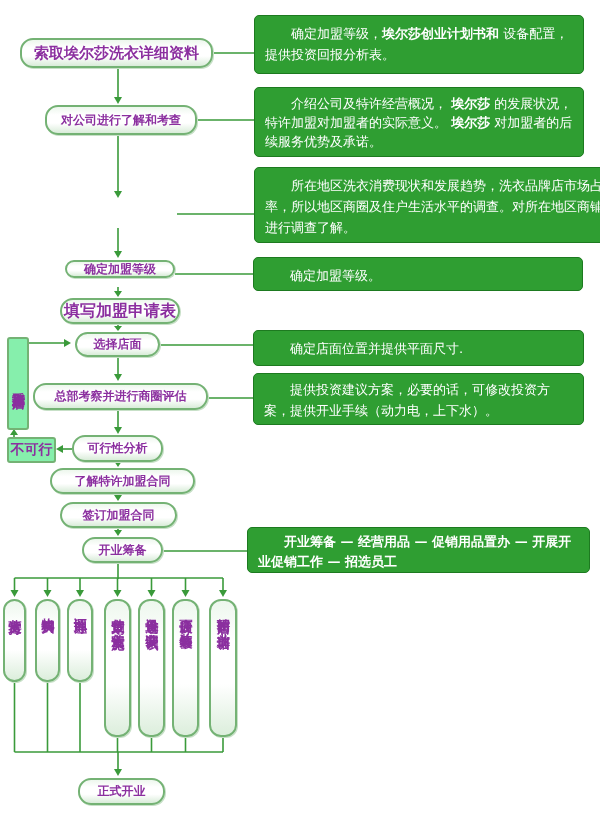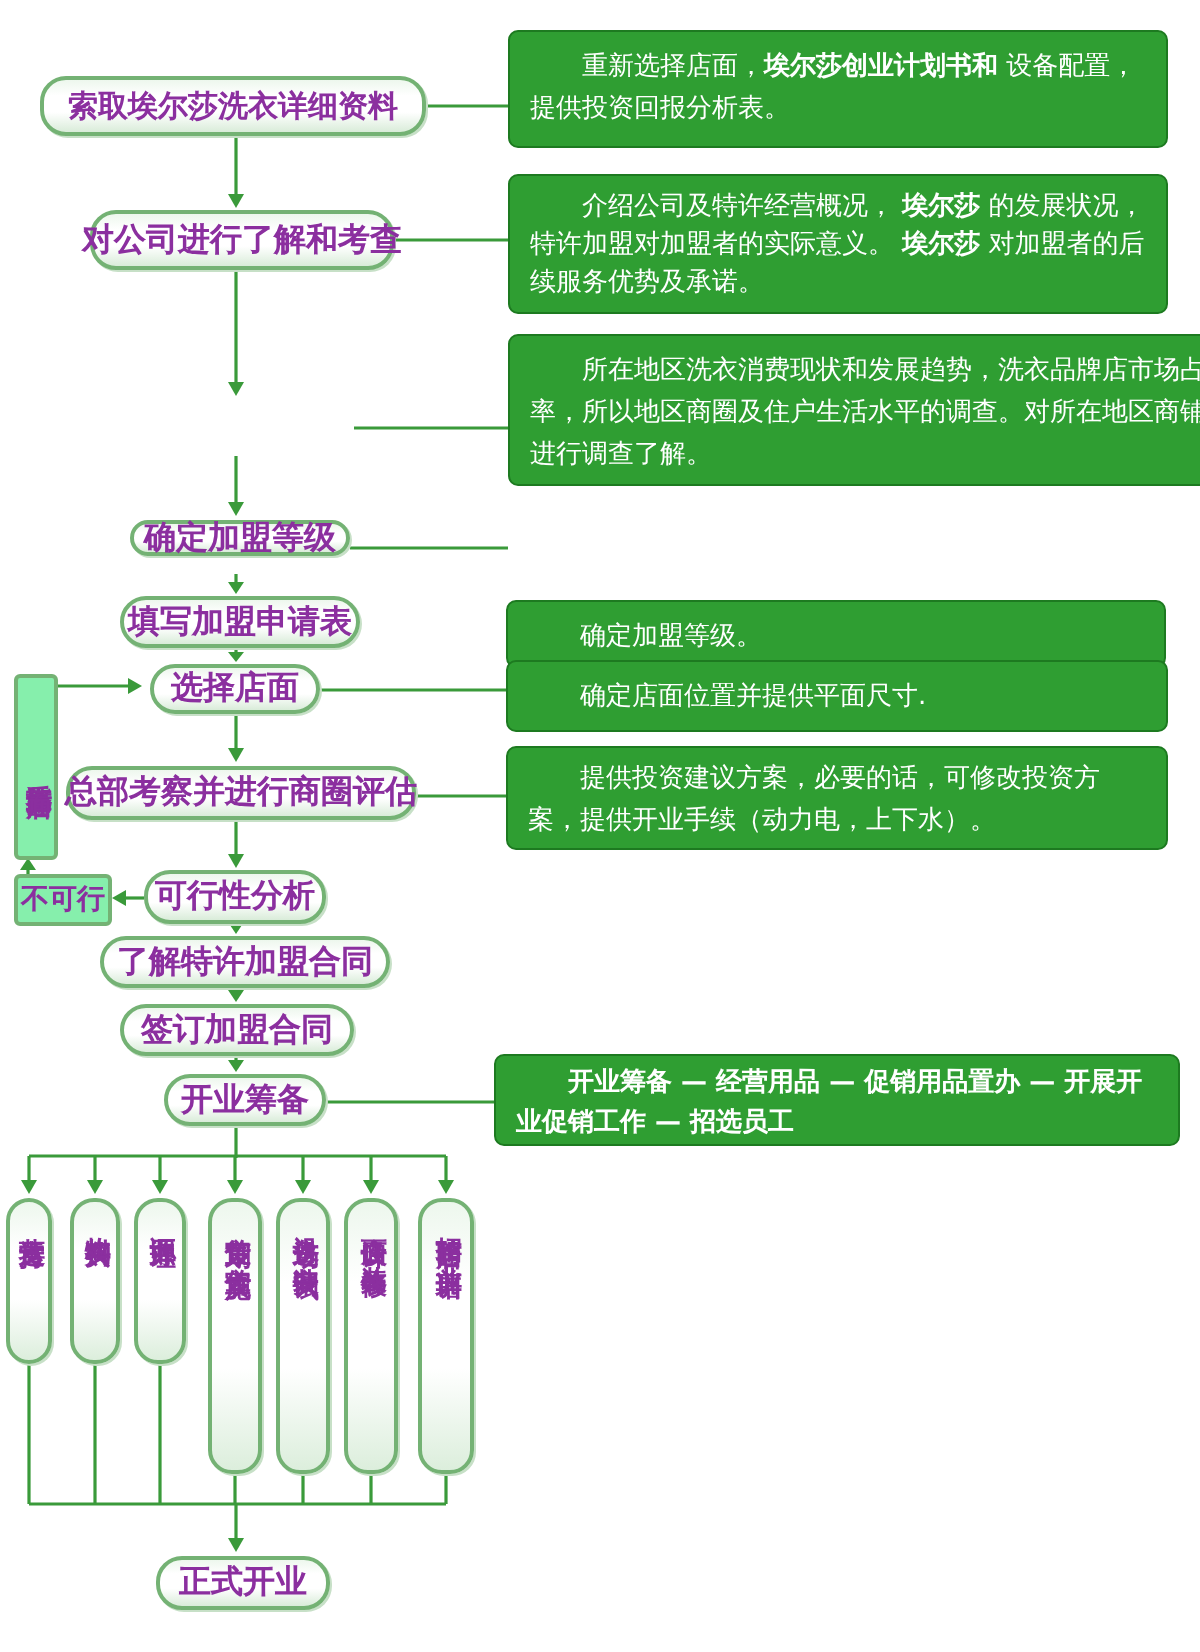--- a/index.html
+++ b/index.html
@@ -6,21 +6,21 @@
   body{font-family:"DejaVu Sans",sans-serif;}
   #canvas{position:relative;width:600px;height:826px;background:#ffffff;overflow:hidden;}
   svg.connectors{position:absolute;left:0;top:0;width:600px;height:826px;z-index:1;}
 
   
   .node{
     position:absolute;z-index:2;box-sizing:border-box;
     display:flex;align-items:center;justify-content:center;
     border:2px solid #74b274;border-radius:13px;
     background:linear-gradient(#edf7ed 0%,#ffffff 30%,#ffffff 62%,#d9ecd9 100%);
-    color:#8b2f9f;font-weight:bold;font-size:16px;white-space:nowrap;
+    color:#8b2f9f;font-weight:bold;font-size:12px;white-space:nowrap;
     box-shadow:1px 1px 0 #c7e0c7;
   }
   .n1{left:20px;top:38px;width:193px;height:30px;font-size:15px;}
   .n2{left:45px;top:105px;width:152px;height:30px;}
   .n3{left:63px;top:200px;width:114px;height:28px;}
   .n4{left:65px;top:260px;width:110px;height:18px;}
   .n5{left:60px;top:298px;width:120px;height:26px;font-size:16px;}
   .n6{left:75px;top:332px;width:85px;height:25px;}
   .n7{left:33px;top:383px;width:175px;height:27px;}
   .n8{left:72px;top:435px;width:91px;height:27px;}
@@ -44,21 +44,21 @@
   .gbox{
     position:absolute;z-index:2;box-sizing:border-box;
     background:#2f9e32;border:1px solid #1d7a20;border-radius:5px;
     color:#ffffff;font-size:13px;line-height:21px;
     padding:7px 10px 5px 10px;text-indent:2em;overflow:hidden;
   }
   .gbox .b{font-weight:bold;}
   .g1{left:254px;top:15px;width:330px;height:59px;}
   .g2{left:254px;top:87px;width:330px;height:70px;line-height:19px;padding-top:6px;}
   .g3{left:254px;top:167px;width:394px;height:76px;line-height:21px;}
-  .g4{left:253px;top:257px;width:330px;height:34px;margin-top:43px;}
+  .g4{left:253px;top:257px;width:330px;height:34px;}
   .g5{left:253px;top:330px;width:331px;height:36px;}
   .g6{left:253px;top:373px;width:331px;height:52px;padding-top:5px;}
   .g7{left:247px;top:527px;width:343px;height:46px;font-weight:bold;padding-top:4px;line-height:20px;}
 
   
   .task{
     position:absolute;z-index:2;box-sizing:border-box;top:599px;
     display:flex;flex-direction:column;align-items:center;justify-content:flex-start;
     border:2px solid #74b274;border-radius:12px;
     background:linear-gradient(#edf7ed 0%,#ffffff 30%,#ffffff 62%,#dcEEdc 100%);
@@ -167,21 +167,21 @@
   <div class="node n9">了解特许加盟合同</div>
   <div class="node n10">签订加盟合同</div>
   <div class="node n11">开业筹备</div>
   <div class="node n12">正式开业</div>
 
   <div class="sidebox reselect">
     <span>重新选择店面</span>
   </div>
   <div class="sidebox notok">不可行</div>
 
-  <div class="gbox g1"><span>重新选择店面，</span><span class="b">埃尔莎创业计划书和</span><span> 设备配置，提供投资回报分析表。</span></div>
+  <div class="gbox g1"><span>确定加盟等级，</span><span class="b">埃尔莎创业计划书和</span><span> 设备配置，提供投资回报分析表。</span></div>
   <div class="gbox g2"><span>介绍公司及特许经营概况， </span><span class="b">埃尔莎</span><span> 的发展状况，特许加盟对加盟者的实际意义。 </span><span class="b">埃尔莎</span><span> 对加盟者的后续服务优势及承诺。</span></div>
   <div class="gbox g3"><span>所在地区洗衣消费现状和发展趋势，洗衣品牌店市场占有率，所以地区商圈及住户生活水平的调查。对所在地区商铺价格进行调查了解。</span></div>
   <div class="gbox g4"><span>确定加盟等级。</span></div>
   <div class="gbox g5"><span>确定店面位置并提供平面尺寸.</span></div>
   <div class="gbox g6"><span>提供投资建议方案，必要的话，可修改投资方案，提供开业手续（动力电，上下水）。</span></div>
   <div class="gbox g7"><span>开业筹备 — 经营用品 — 促销用品置办 — 开展开业促销工作 — 招选员工</span></div>
 
   <div class="task short t1">
     <span class="l1">营运支持</span>
 

